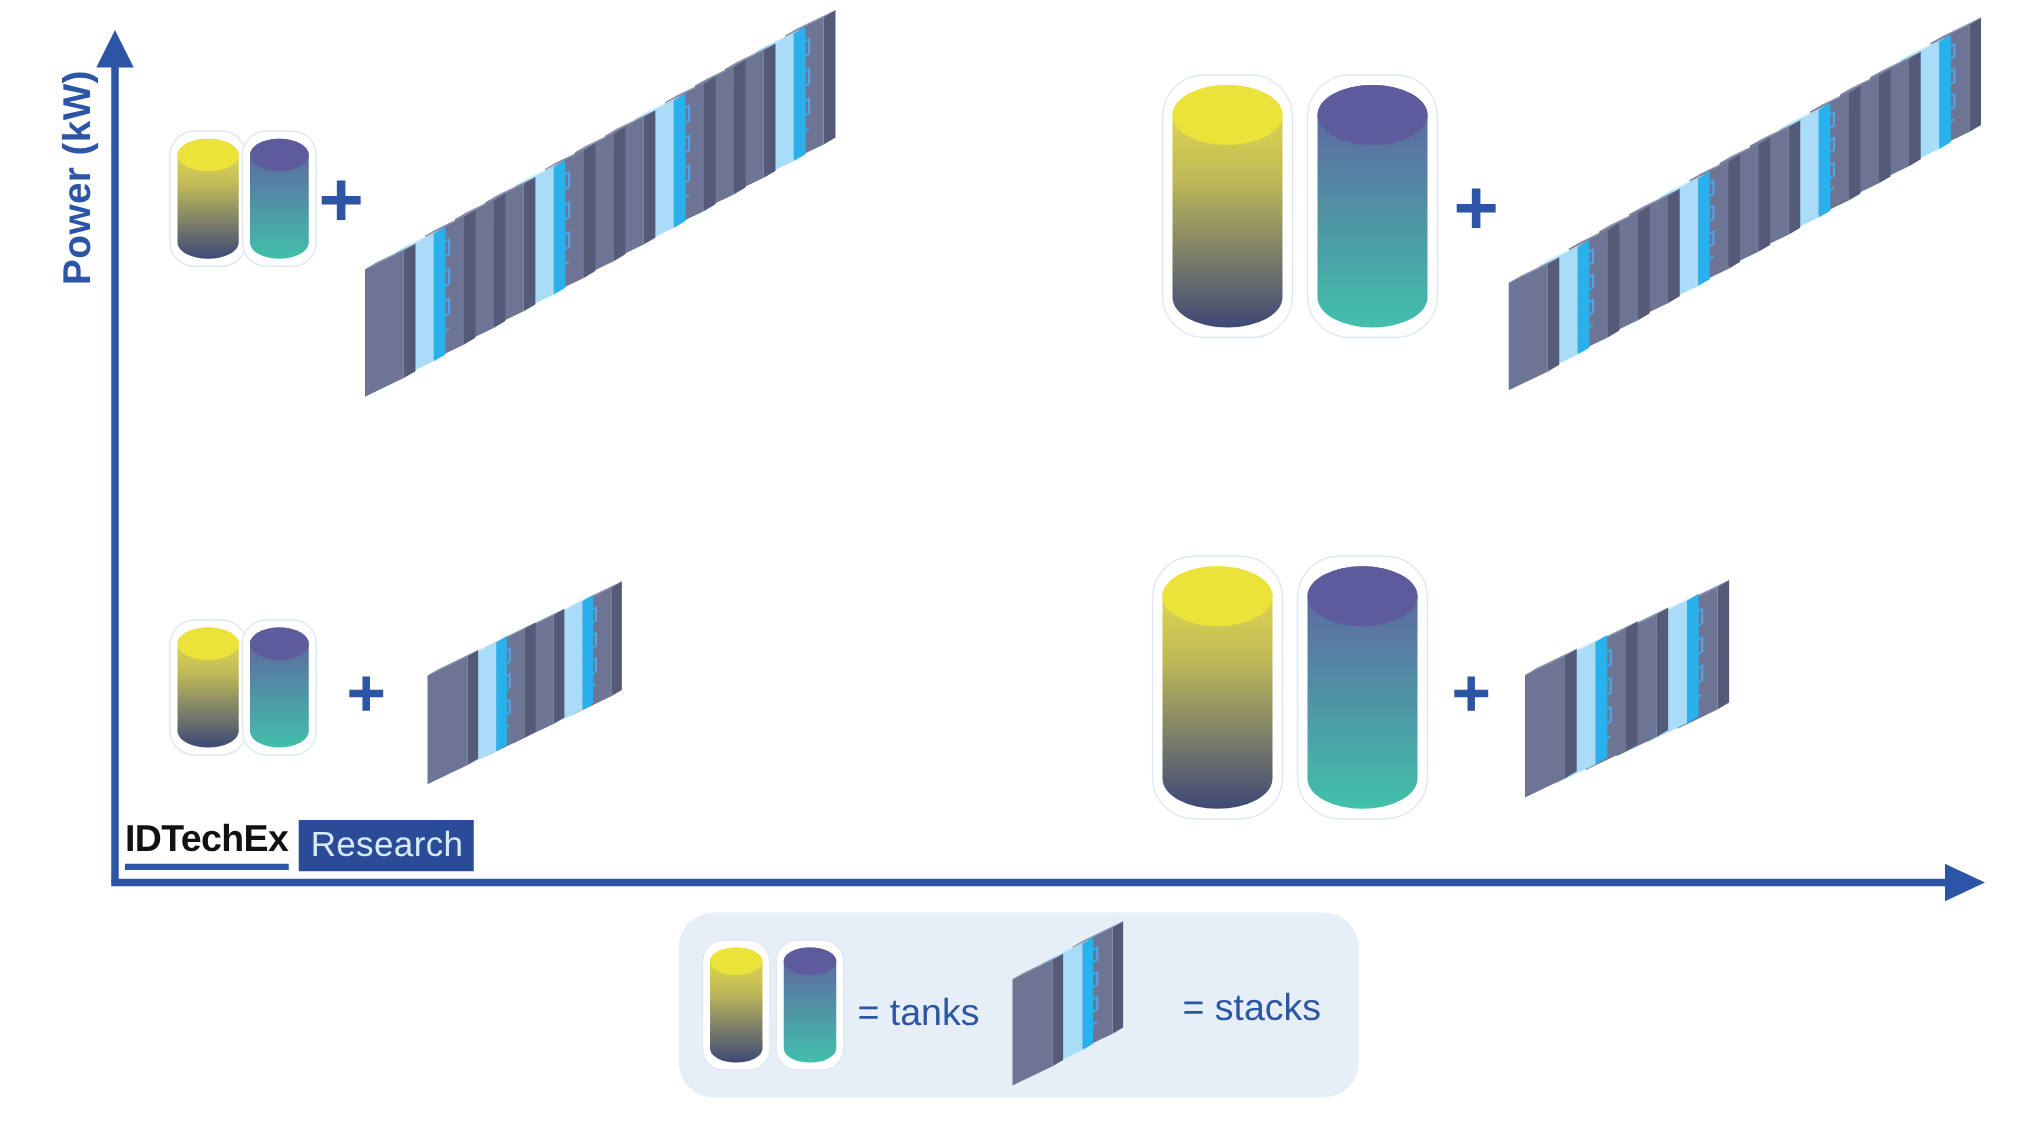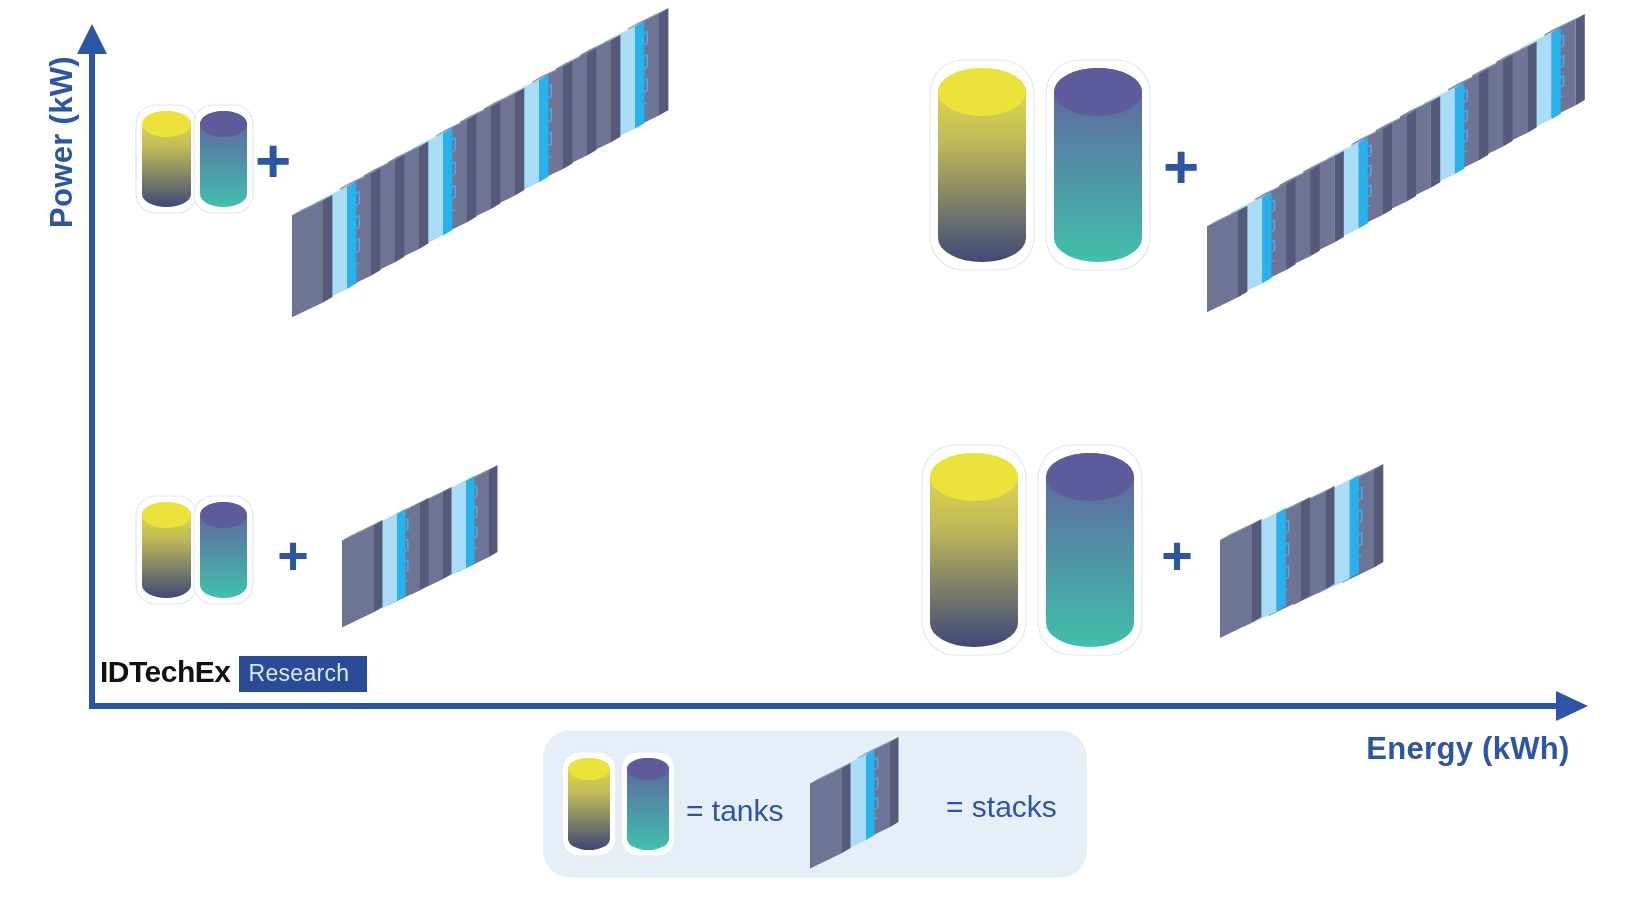--- a/index.html
+++ b/index.html
@@ -26,35 +26,34 @@
   .plus.big{font-size:62px;}
   .plus.small{font-size:54px;}
   svg.fig{position:absolute;overflow:visible;}
   .legend-box{position:absolute;left:543px;top:730px;width:544px;height:148px;
     background:#e6eef8;border-radius:28px;}
   .legend-label{position:absolute;color:var(--blue);font-weight:400;font-size:30px;}
   .legend-label.tanks{left:686px;top:794px;}
   .legend-label.stacks{left:946px;top:790px;}
   .logo{position:absolute;left:100px;top:656px;display:flex;align-items:flex-start;gap:8px;}
   .logo-name{font-size:30px;font-weight:700;color:#111;letter-spacing:-.5px;
-    border-bottom:5px solid var(--blue);padding-bottom:15px;line-height:1.05;}
-  .logo-badge{background:#2a4c98;color:#d8eaf8;font-size:23px;font-weight:400;
-    padding:4px 18px 5px 10px;margin-top:0px;letter-spacing:.3px;}
+    border-bottom:5px solid var(--blue);padding-bottom:3px;line-height:1.05;}
+  .logo-badge{background:#2a4c98;color:#d8eaf8;font-size:28px;font-weight:400;
+    padding:4px 8px 5px 10px;margin-top:0px;letter-spacing:.3px;}
 </style>
 </head>
 <body>
 
 <div class="canvas">
 
   <div class="axis y-line"></div>
   <div class="y-arrow"></div>
   <div class="axis x-line"></div>
   <div class="x-arrow"></div>
   <div class="axis-label y-label">Power (kW)</div>
-  <div class="axis-label x-label">Energy (kWh)</div>
 
   <svg class="fig" id="tanks-tl" width="127" height="117" style="left: 130px; top: 100px;">
       <defs>
         <linearGradient id="tanks-tl-y" x1="0" y1="0" x2="0" y2="1">
           <stop offset="0" stop-color="#e9e14a"></stop>
           <stop offset="0.38" stop-color="#c0ba58"></stop>
           <stop offset="1" stop-color="#3e4877"></stop>
         </linearGradient>
         <linearGradient id="tanks-tl-p" x1="0" y1="0" x2="0" y2="1">
           <stop offset="0" stop-color="#615e9f"></stop>

